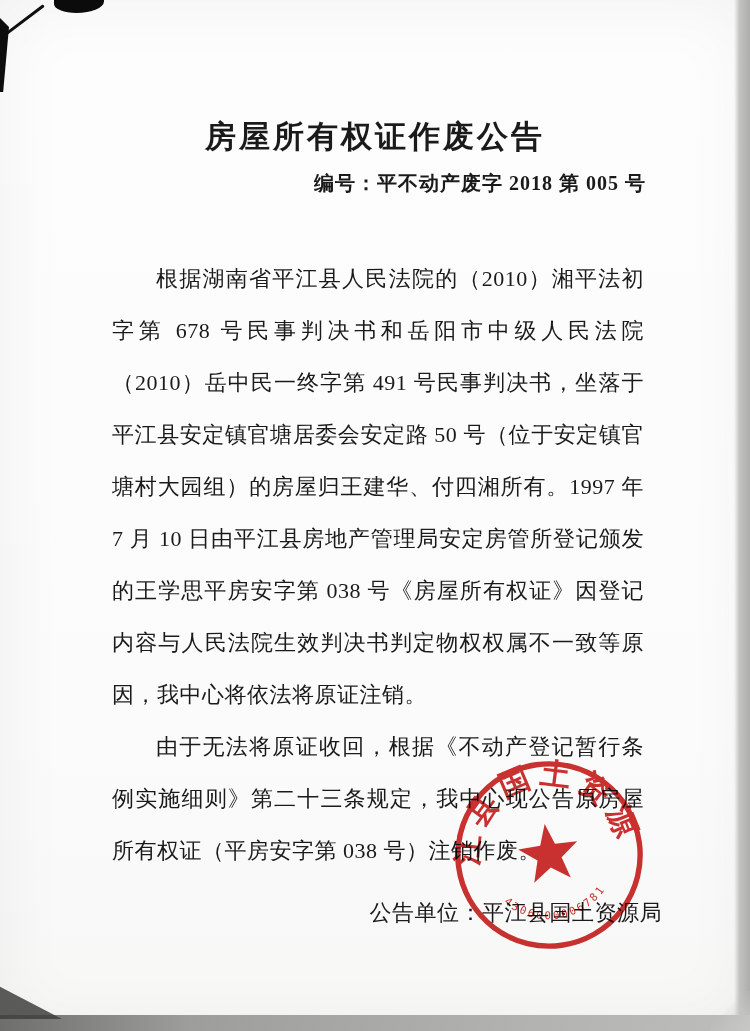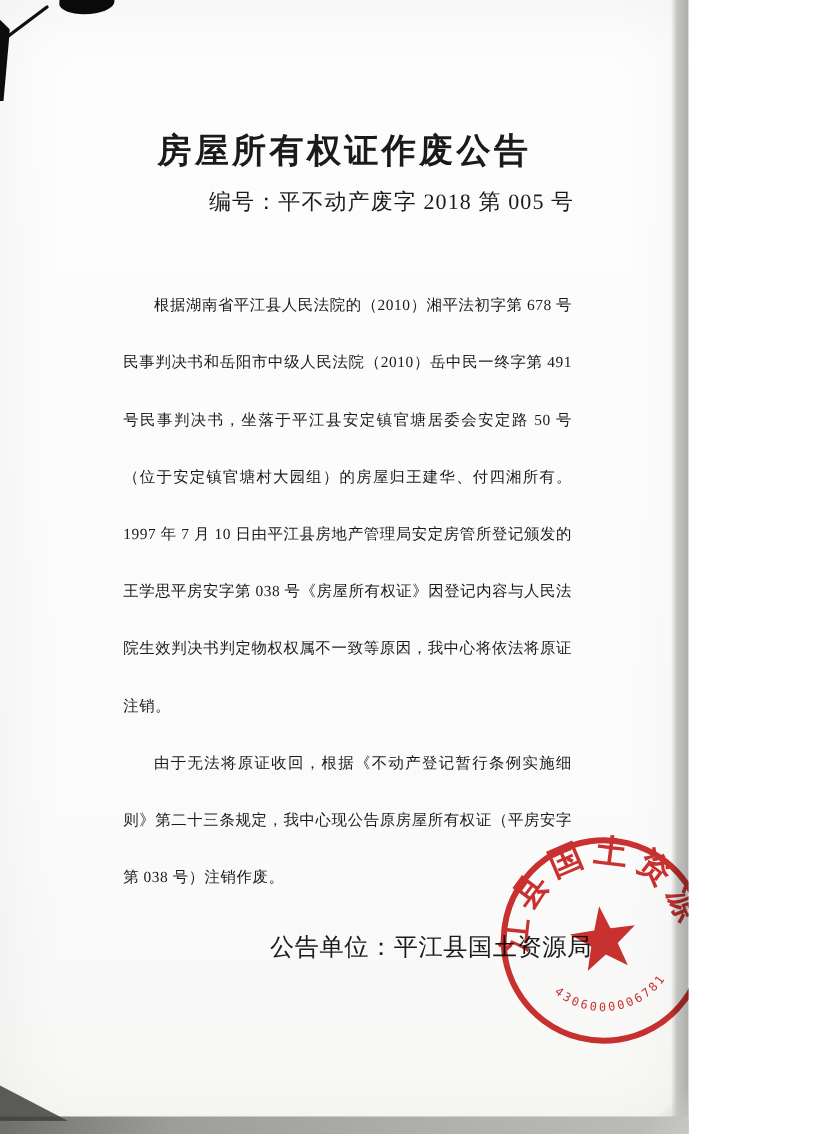--- a/index.html
+++ b/index.html
@@ -2,21 +2,21 @@
 <html style="--seal-color: #c8201e;"><head>
 <meta charset="utf-8">
 <style>
   html, body {
     margin: 0;
     padding: 0;
     background: #ffffff;
   }
   .scan-page {
     position: relative;
-    width: 626px;
+    width: 750px;
     height: 1031px;
     background: linear-gradient(180deg, #fdfdfd 0%, #fbfbfb 70%, #f7f7f6 100%);
     overflow: hidden;
     font-family: "Liberation Serif", "DejaVu Serif", serif;
     color: #1a1a1a;
     box-shadow: inset 0 0 70px rgba(0,0,0,0.05);
   }
 
   
   .art { position: absolute; pointer-events: none; }
@@ -66,30 +66,30 @@
     text-align: center;
     font-size: 31px;
     font-weight: bold;
     letter-spacing: 3px;
   }
   .doc-number {
     margin-top: 12px;
     text-align: right;
     padding-right: 104px;
     font-size: 20px;
-    font-weight: normal;
+    font-weight: bold;
     letter-spacing: 1px;
     padding-left: 27px;
   }
   .doc-body {
     margin: 56px 106px 0 112px;
   }
   .doc-body p {
     margin: 0;
-    font-size: 14px;
+    font-size: 22px;
     line-height: 52px;
     text-indent: 2em;
     text-align: justify;
     letter-spacing: 0.5px;
   }
   .doc-footer {
     margin-top: 12px;
     font-size: 22px;
     line-height: 47px;
     letter-spacing: 0.5px;

